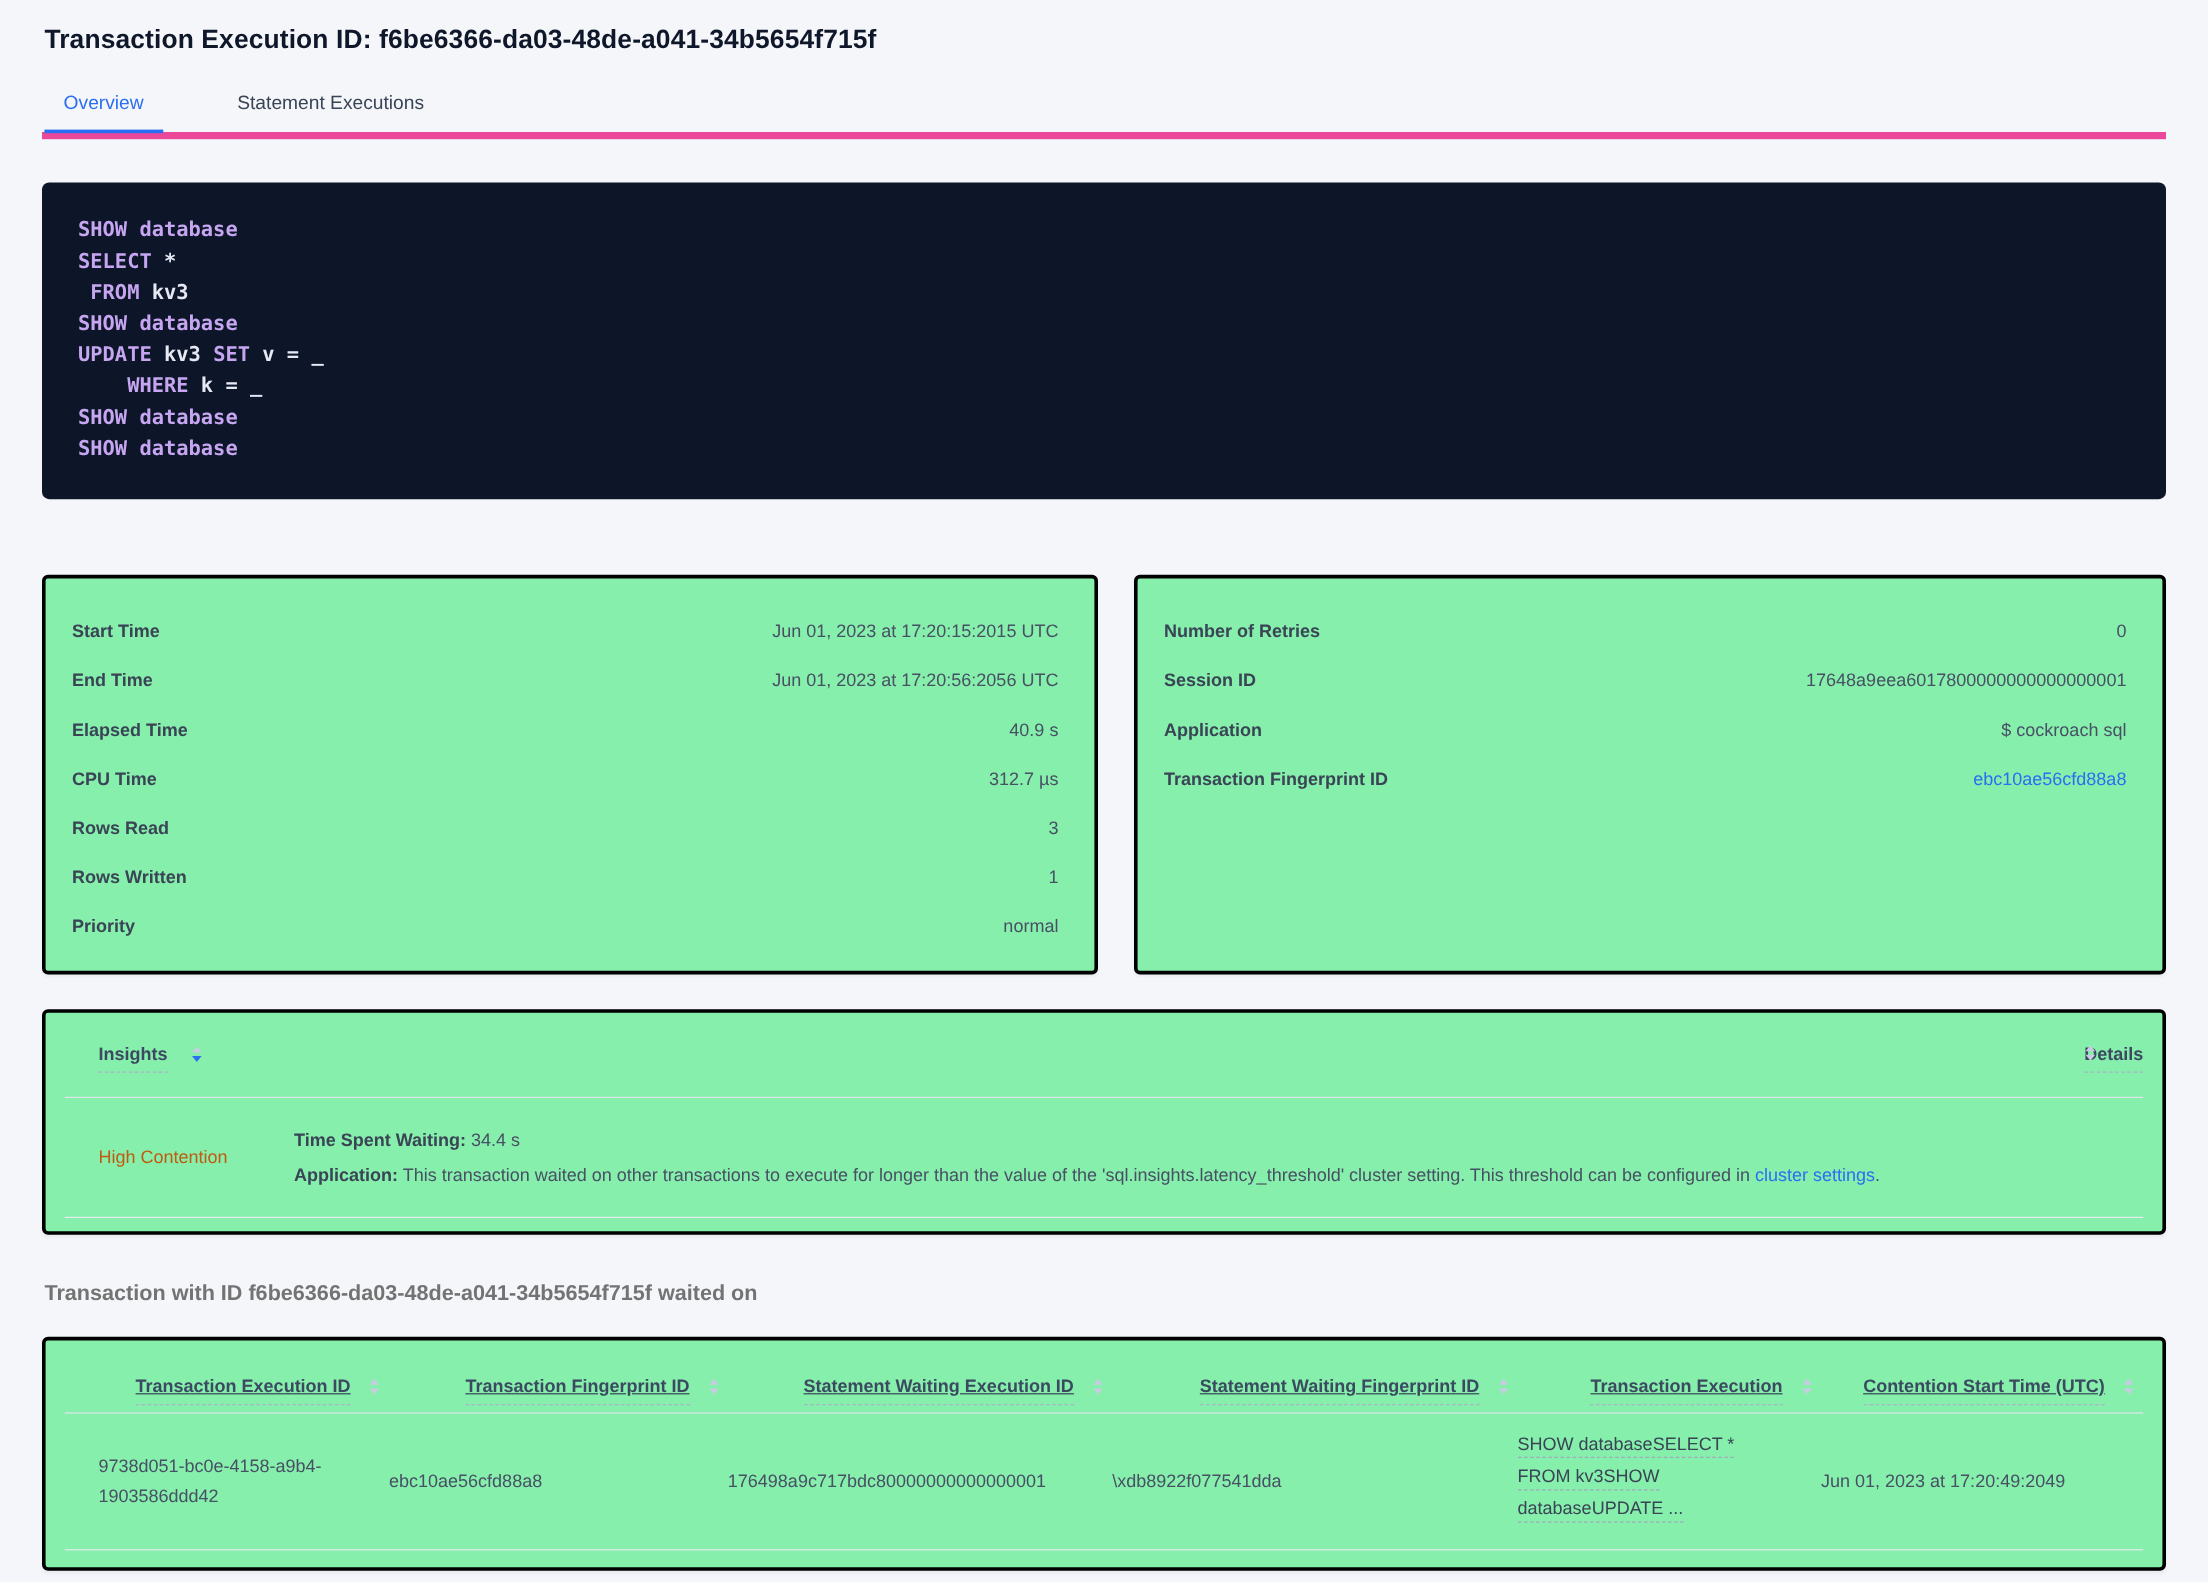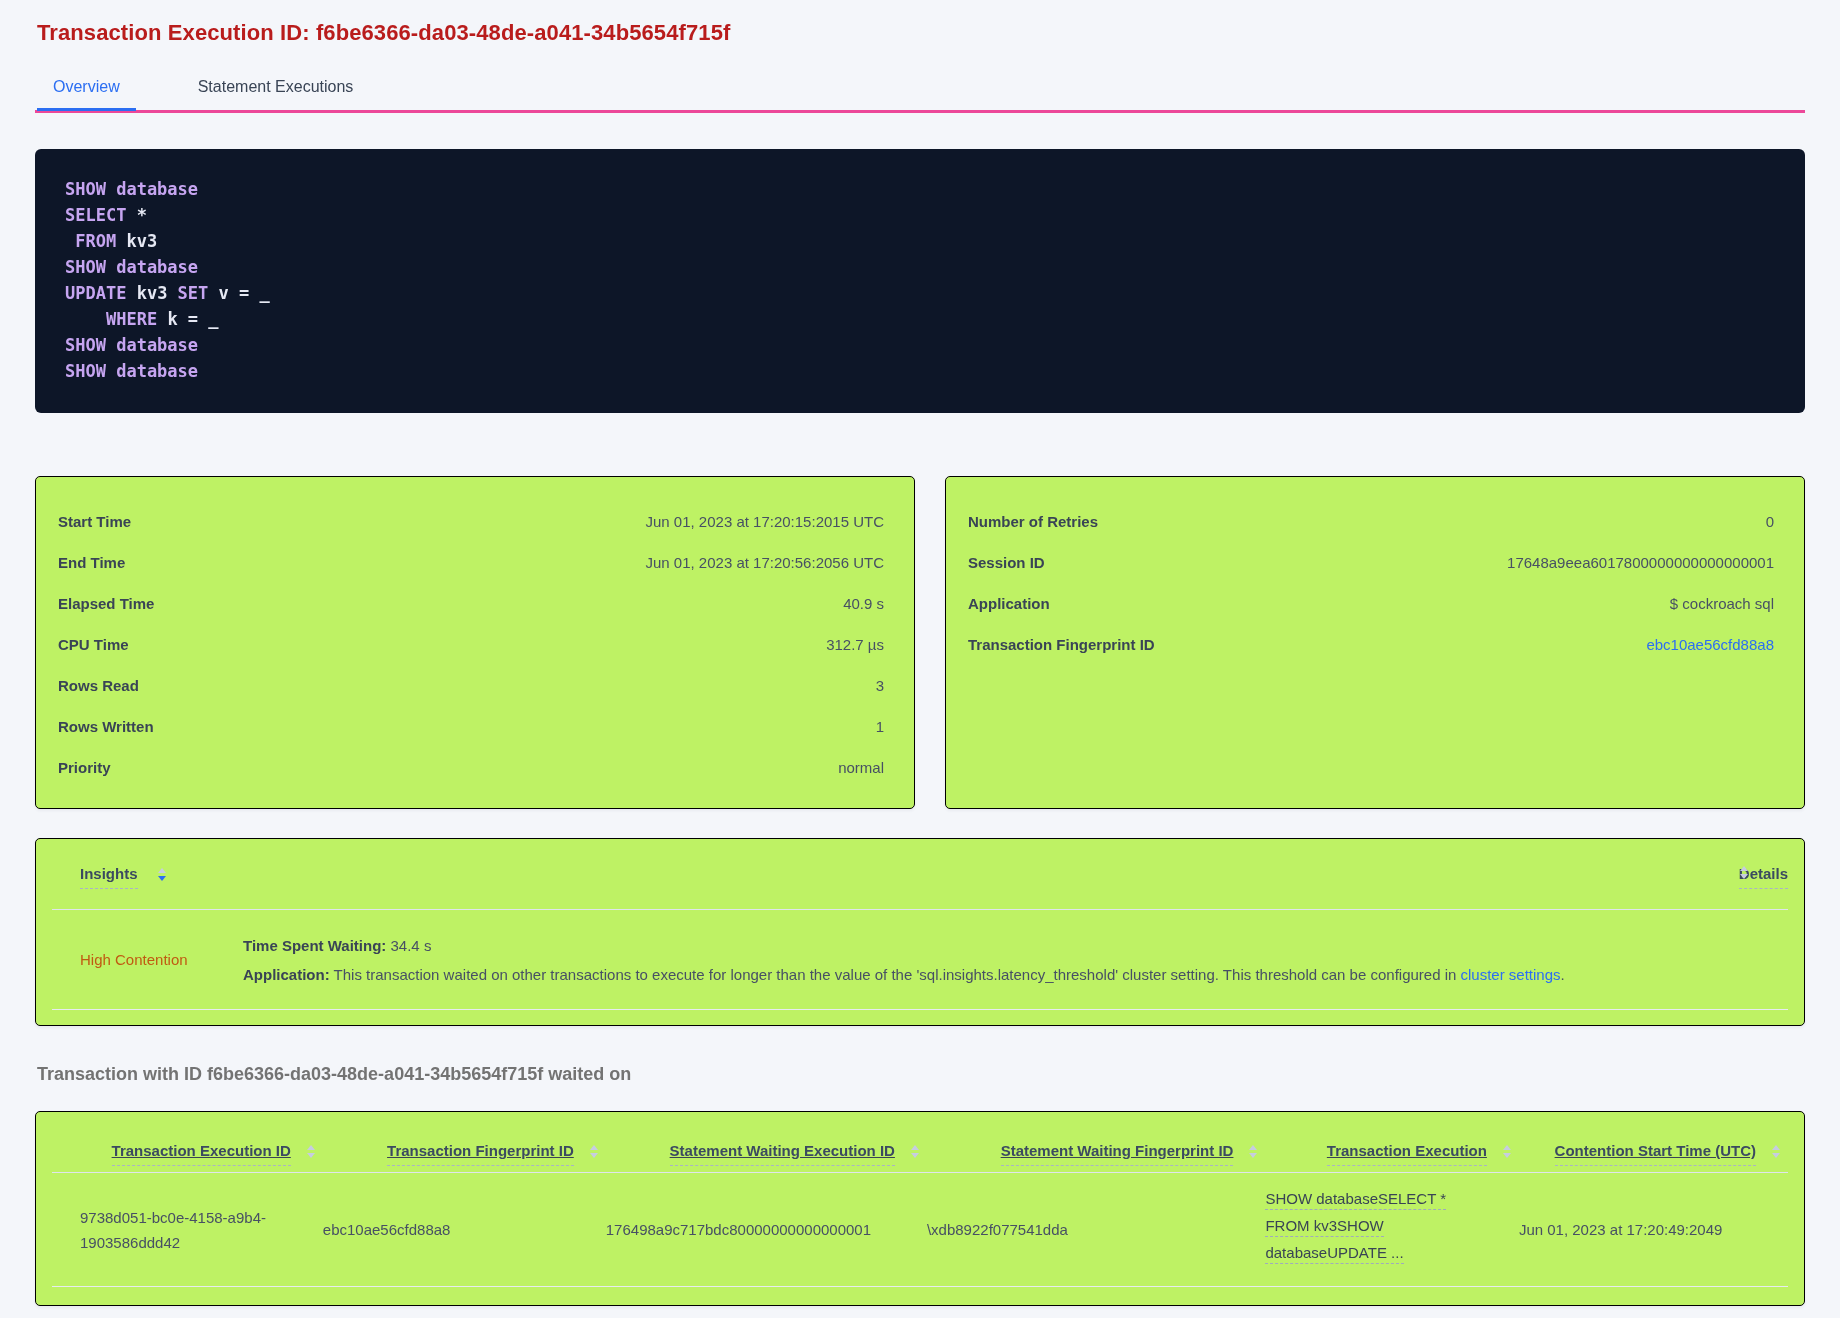--- a/index.html
+++ b/index.html
@@ -6,26 +6,26 @@
   body {
     width:1840px; height:1318px; overflow:hidden;
     background:#f4f6fa;
     font-family:"Liberation Sans", sans-serif;
     color:#394455;
   }
   .page { padding:0 35px; box-sizing:border-box; }
 
   
   .page-title {
-    font-size:22px; font-weight:700; color:#b91c1c;
+    font-size:22px; font-weight:700; color:#0f172a;
     margin:20px 0 0 2px; letter-spacing:0.1px;
   }
   .tabbar {
     display:flex; align-items:flex-end;
-    margin-top:24px; border-bottom:3px solid #ec4899; padding-left:2px;
+    margin-top:24px; border-bottom:6px solid #ec4899; padding-left:2px;
   }
   .tab {
     font-size:16px; color:#394455; padding:8px 16px 12px;
     border-bottom:3px solid transparent; margin-bottom:-1px; cursor:pointer;
   }
   .tab.active { color:#2b6ef2; border-bottom-color:#2b6ef2; }
   .tab + .tab { margin-left:46px; }
 
   
   .codebox {
@@ -34,21 +34,21 @@
     padding:27px 20px 0 30px;
     font-family:"DejaVu Sans Mono", monospace;
     font-size:17px; font-weight:700; line-height:26px;
     white-space:pre;
   }
   .codebox .kw { color:#c6a5f1; }
   .codebox .pl { color:#e6e9f4; }
 
   
   .card {
-    background:#bef264; border:1px solid #000000; border-radius:5px;
+    background:#86efac; border:3px solid #000000; border-radius:5px;
     box-shadow:0 2px 3px rgba(33,48,73,0.05); box-sizing:border-box;
   }
   .cards { display:flex; gap:30px; margin-top:63px; }
   .card.summary { height:333px; padding:36px 30px 0 22px; }
   .card.sum-left  { width:880px; }
   .card.sum-right { width:860px; }
   .srow { display:flex; justify-content:space-between; align-items:baseline; height:41px; }
   .slabel { font-size:15px; font-weight:700; color:#394455; }
   .svalue { font-size:15px; color:#475064; text-align:right; }
   a.blue-link { color:#2b6ef2; text-decoration:none; cursor:pointer; }

